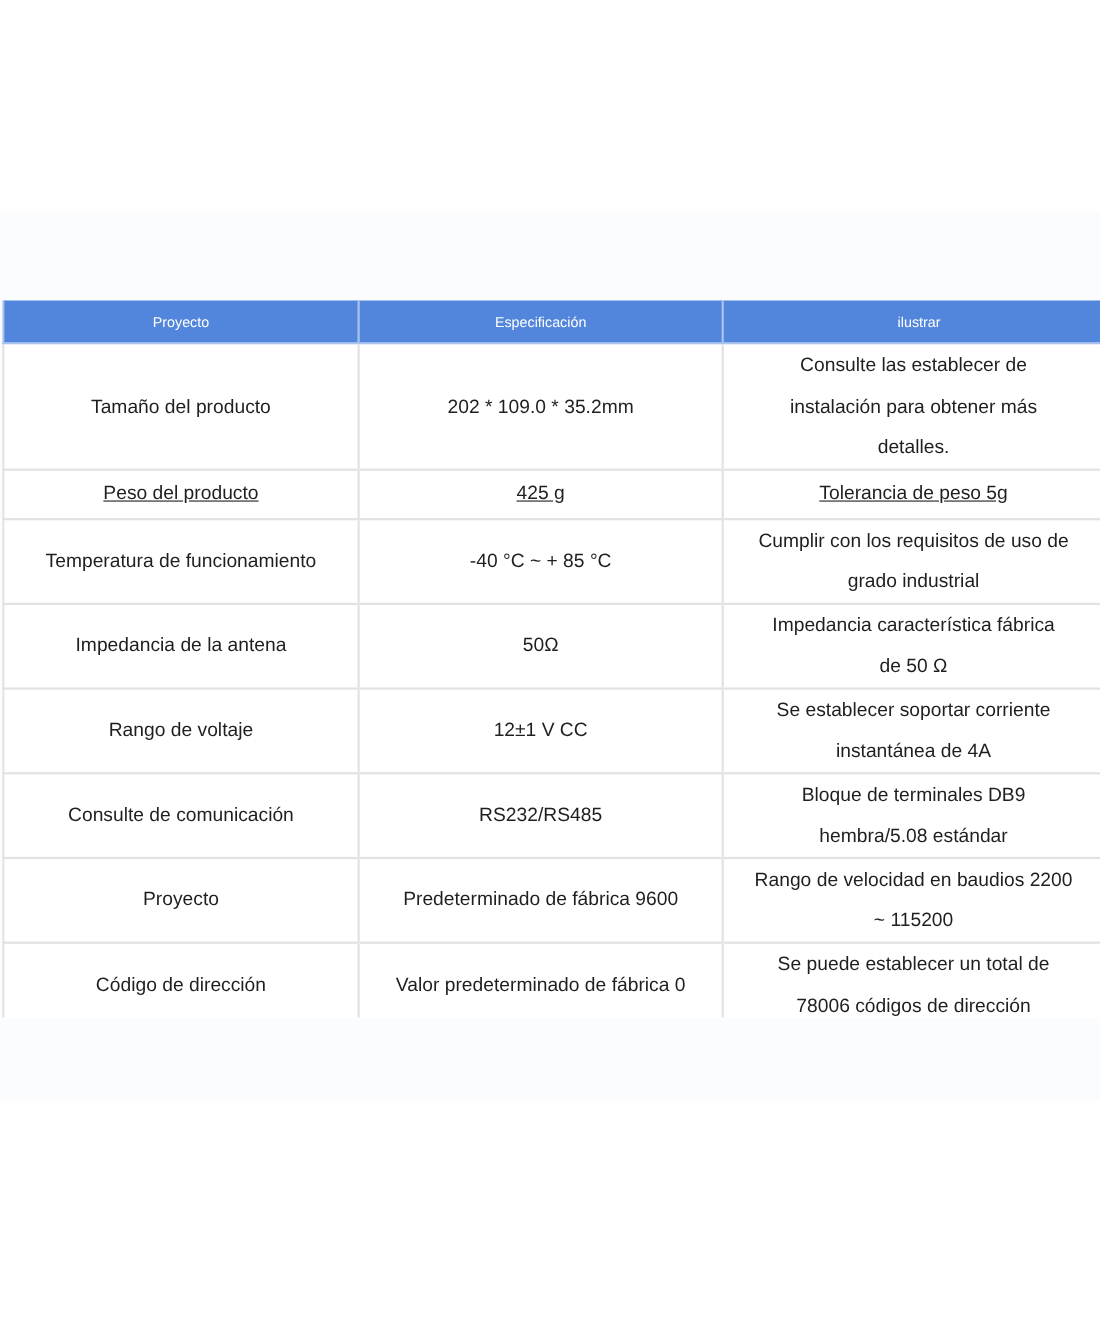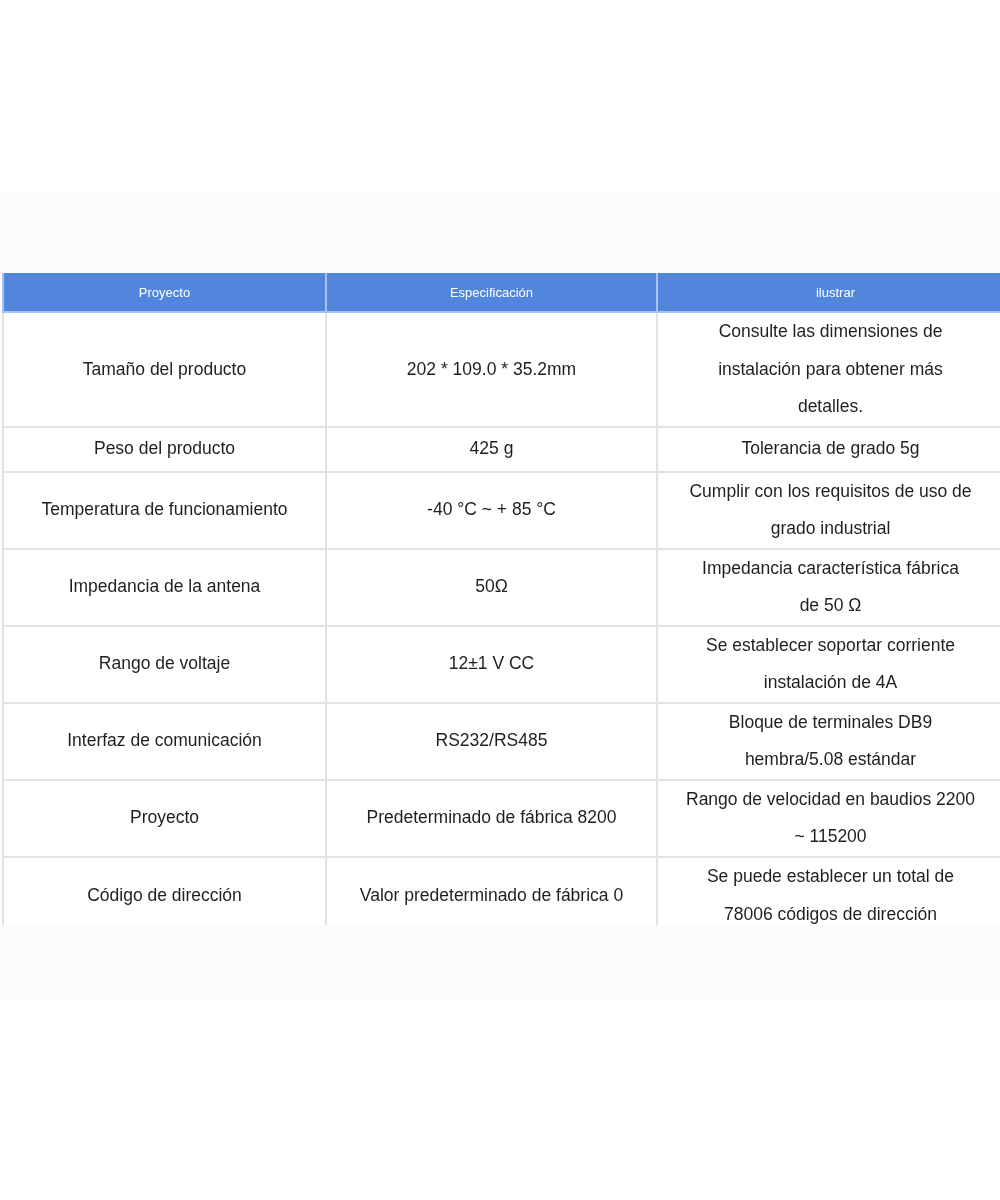--- a/index.html
+++ b/index.html
@@ -54,21 +54,21 @@
       vertical-align: middle;
       border-left: 2px solid #e2e2e2;
       border-bottom: 2px solid #e2e2e2;
       padding: 0 2px;
       line-height: 37.5px;
     }
     table.spec td.c3cell {
       padding-right: 12px;
     }
     tr.r-tall td { height: 112px; }
-    tr.r-short td { height: 43px; }
+    tr.r-short td { height: 43px; text-decoration: underline; }
     tr.r-mid td { height: 74px; }
     tr.r-last td { height: 76px; border-bottom: none; }
   </style>
 </head>
 <body>
 
 <div class="band"></div>
 
 <div class="table-wrap">
   <table class="spec">
@@ -82,30 +82,30 @@
         <th>Proyecto</th>
         <th>Especificación</th>
         <th>ilustrar</th>
       </tr>
     </thead>
     <tbody>
       <tr class="r-tall">
         <td>Tamaño del producto</td>
         <td>202 * 109.0 * 35.2mm</td>
         <td class="c3cell">
-          <div>Consulte las dimensiones de</div>
+          <div>Consulte las establecer de</div>
           <div>instalación para obtener más</div>
           <div>detalles.</div>
         </td>
       </tr>
       <tr class="r-short">
         <td>Peso del producto</td>
         <td>425 g</td>
         <td class="c3cell">
-          <div>Tolerancia de grado 5g</div>
+          <div>Tolerancia de peso 5g</div>
         </td>
       </tr>
       <tr class="r-mid">
         <td>Temperatura de funcionamiento</td>
         <td>-40 °C ~ + 85 °C</td>
         <td class="c3cell">
           <div>Cumplir con los requisitos de uso de</div>
           <div>grado industrial</div>
         </td>
       </tr>
@@ -115,34 +115,34 @@
         <td class="c3cell">
           <div>Impedancia característica fábrica</div>
           <div>de 50 Ω</div>
         </td>
       </tr>
       <tr class="r-mid">
         <td>Rango de voltaje</td>
         <td>12±1 V CC</td>
         <td class="c3cell">
           <div>Se establecer soportar corriente</div>
-          <div>instalación de 4A</div>
+          <div>instantánea de 4A</div>
         </td>
       </tr>
       <tr class="r-mid">
-        <td>Interfaz de comunicación</td>
+        <td>Consulte de comunicación</td>
         <td>RS232/RS485</td>
         <td class="c3cell">
           <div>Bloque de terminales DB9</div>
           <div>hembra/5.08 estándar</div>
         </td>
       </tr>
       <tr class="r-mid">
         <td>Proyecto</td>
-        <td>Predeterminado de fábrica 8200</td>
+        <td>Predeterminado de fábrica 9600</td>
         <td class="c3cell">
           <div>Rango de velocidad en baudios 2200</div>
           <div>~ 115200</div>
         </td>
       </tr>
       <tr class="r-last">
         <td>Código de dirección</td>
         <td>Valor predeterminado de fábrica 0</td>
         <td class="c3cell">
           <div>Se puede establecer un total de</div>

